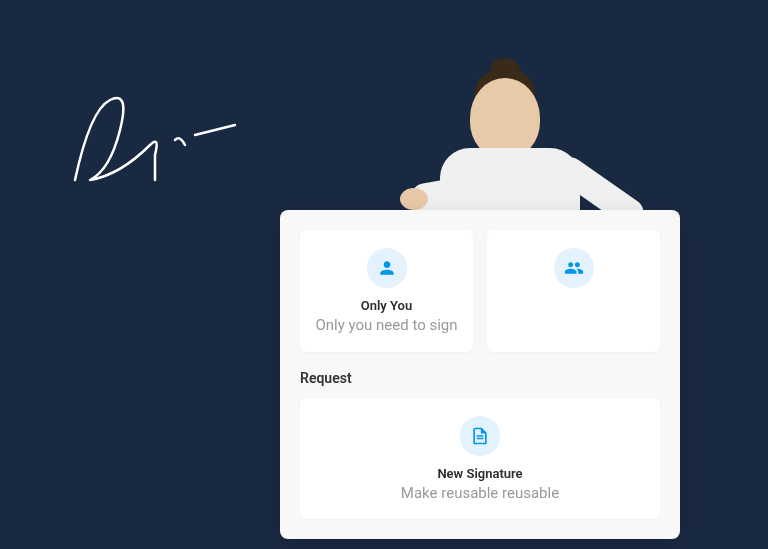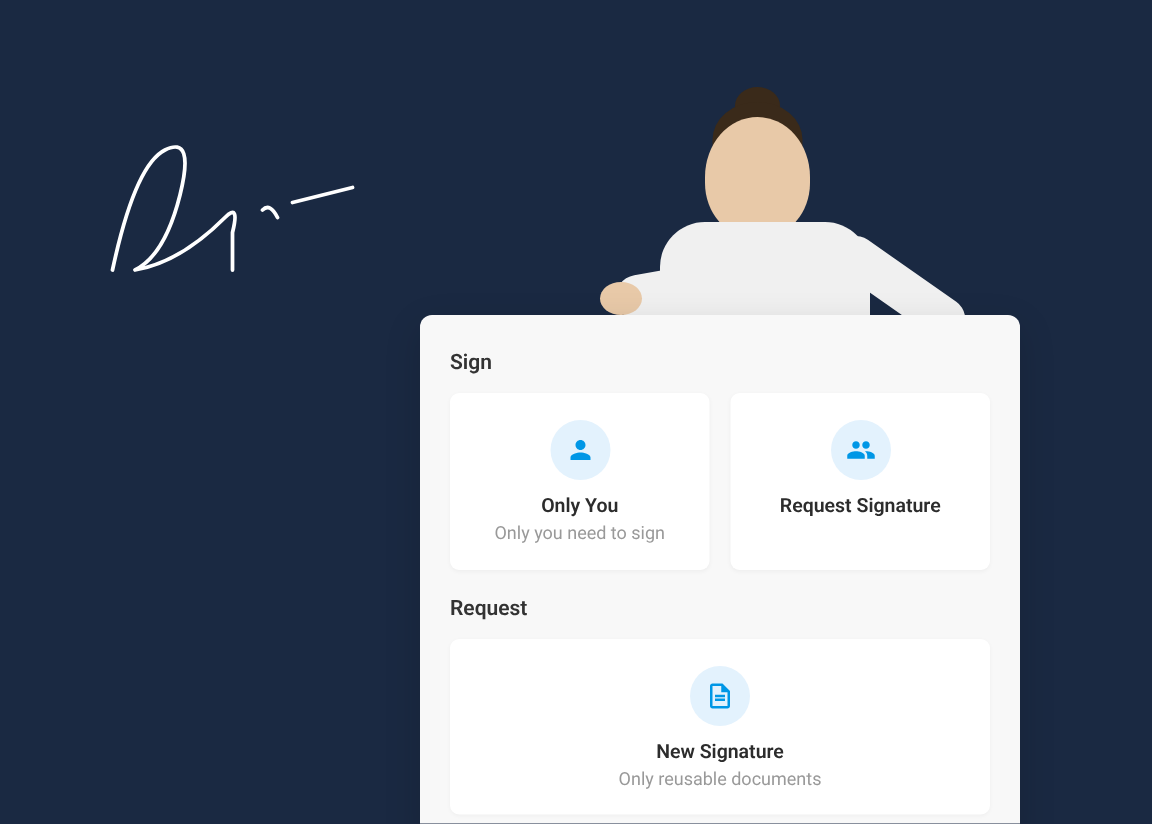--- a/index.html
+++ b/index.html
@@ -78,21 +78,21 @@
       height: 20px;
       fill: #0097e6;
     }
     .card-title {
       font-size: 13px;
       font-weight: 600;
       color: #2c2c2c;
       margin-bottom: 3px;
     }
     .card-subtitle {
-      font-size: 12px;
+      font-size: 15px;
       color: #999;
       line-height: 1.3;
     }
     .person {
       position: absolute;
       left: 380px;
       top: 78px;
       width: 280px;
       height: 180px;
       pointer-events: none;
@@ -189,53 +189,51 @@
   <div class="head"></div>
   <div class="body"></div>
   <div class="arm-left"></div>
   <div class="arm-right"></div>
   <div class="hand-left"></div>
   <div class="hand-right"></div>
 </div>
 
 <div class="panel">
 
-  <div class="section-header">Sign</div>
   <div class="card-row">
 
     <div class="card">
       <div class="card-icon-wrap">
         <svg viewBox="0 0 24 24">
             <path d="M12 12c2.2 0 4-1.8 4-4s-1.8-4-4-4-4 1.8-4 4 1.8 4 4 4zm0 2c-2.7 0-8 1.3-8 4v2h16v-2c0-2.7-5.3-4-8-4z"></path>
           </svg>
       </div>
       <div class="card-title">Only You</div>
       <div class="card-subtitle">Only you need to sign</div>
     </div>
 
     <div class="card">
       <div class="card-icon-wrap">
         <svg viewBox="0 0 24 24">
             <path d="M16 11c1.66 0 3-1.34 3-3s-1.34-3-3-3-3 1.34-3 3 1.34 3 3 3zm-8 0c1.66 0 3-1.34 3-3S9.66 5 8 5 5 6.34 5 8s1.34 3 3 3zm0 2c-2.33 0-7 1.17-7 3.5V19h14v-2.5c0-2.33-4.67-3.5-7-3.5zm8 0c-.29 0-.62.02-.97.05 1.16.84 1.97 1.97 1.97 3.45V19h6v-2.5c0-2.33-4.67-3.5-7-3.5z"></path>
           </svg>
       </div>
-      <div class="card-title">Request Signature</div>
     </div>
 
   </div>
 
   <div class="section-header">Request</div>
   <div class="card-row">
 
     <div class="card">
       <div class="card-icon-wrap">
         <svg viewBox="0 0 24 24">
             <path d="M14 2H6c-1.1 0-2 .9-2 2v16c0 1.1.9 2 2 2h12c1.1 0 2-.9 2-2V8l-6-6zM6 20V4h7v5h5v11H6zm2-6h8v2H8v-2zm0-3h8v2H8v-2z"></path>
           </svg>
       </div>
       <div class="card-title">New Signature</div>
-      <div class="card-subtitle">Only reusable documents</div>
+      <div class="card-subtitle">Make reusable reusable</div>
     </div>
 
 
   </div>
 
 </div>
 
 </body></html>

